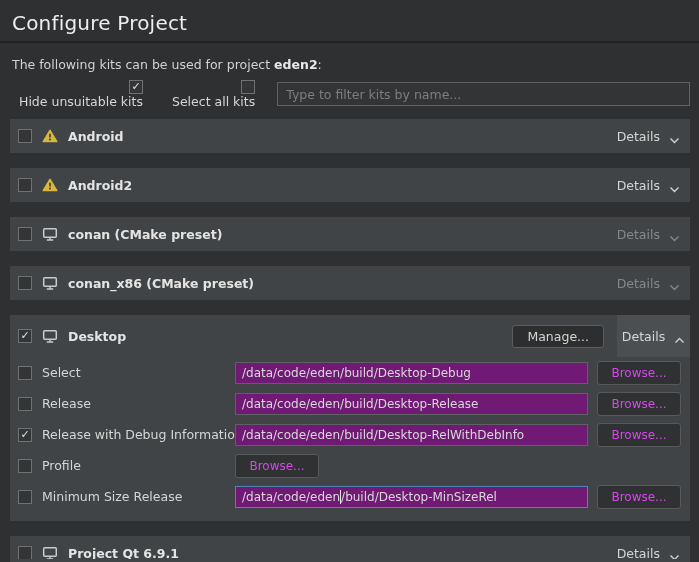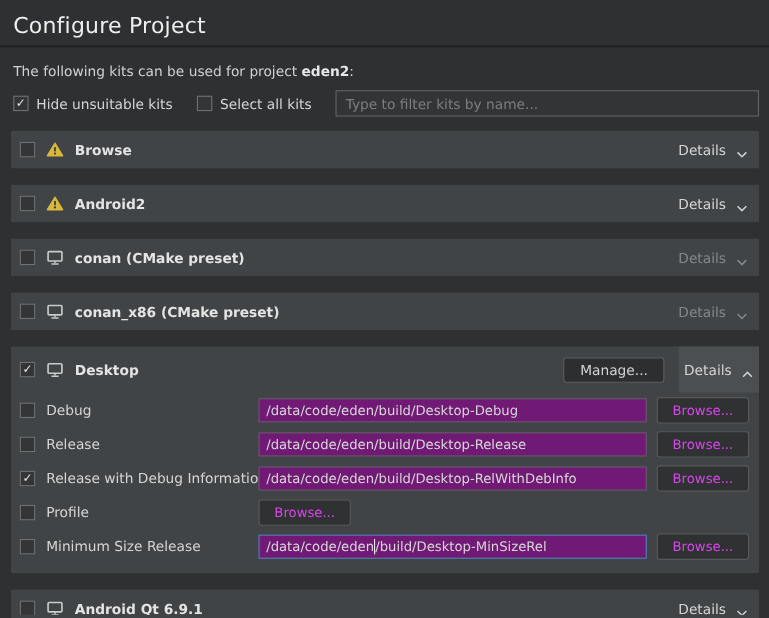--- a/index.html
+++ b/index.html
@@ -26,21 +26,21 @@
     font-size: 12.5px;
     color: #d2d2d2;
   }
   .subtitle b { color: #e8e8e8; }
   .filter-row {
     margin: 10px 9px 13px 12px;
     display: flex;
     align-items: center;
     height: 24px;
   }
-  .chk-group { display: flex; align-items: flex-start; margin-right: 22px; cursor: default; }
+  .chk-group { display: flex; align-items: flex-end; margin-right: 22px; cursor: default; flex-direction: column; }
   .chk-group .label { font-size: 12.5px; color: #d6d6d6; margin-left: 7px; white-space: nowrap; }
   .checkbox {
     width: 14px; height: 14px;
     background: #333536;
     border: 1px solid #6f7273;
     display: inline-flex; align-items: center; justify-content: center;
     flex: none;
   }
   .checkbox.checked::after {
     content: "✓";
@@ -198,21 +198,21 @@
 
   <div class="kit-row">
     <span class="checkbox"></span>
     <span class="kit-icon">
       <svg width="16" height="14" viewBox="0 0 16 14">
           <path d="M8 1.4 L14.8 12.6 H1.2 Z" fill="#d9b73c" stroke="#d9b73c" stroke-width="1.5" stroke-linejoin="round"></path>
           <rect x="7.2" y="4.6" width="1.6" height="4.2" rx="0.8" fill="#3a3b33"></rect>
           <circle cx="8" cy="10.6" r="1" fill="#3a3b33"></circle>
         </svg>
     </span>
-    <span class="kit-name">Browse</span>
+    <span class="kit-name">Android</span>
     <span class="spacer"></span>
     <span class="details-btn">
       <span>Details</span>
       <span class="chev">
         <svg width="11" height="7" viewBox="0 0 11 7">
             <polyline points="1.5,1.5 5.5,5.5 9.5,1.5" fill="none" stroke="#cfd1d2" stroke-width="1.4"></polyline>
           </svg>
       </span>
     </span>
   </div>
@@ -297,21 +297,21 @@
             <svg width="11" height="7" viewBox="0 0 11 7">
                 <polyline points="1.5,5.5 5.5,1.5 9.5,5.5" fill="none" stroke="#cfd1d2" stroke-width="1.4"></polyline>
               </svg>
           </span>
         </span>
       </span>
     </div>
 
     <div class="config-row">
       <span class="checkbox"></span>
-      <span class="config-label">Debug</span>
+      <span class="config-label">Select</span>
       <input class="path-input" type="text" value="/data/code/eden/build/Desktop-Debug" style="">
       <button class="browse-btn">Browse...</button>
     </div>
 
     <div class="config-row">
       <span class="checkbox"></span>
       <span class="config-label">Release</span>
       <input class="path-input" type="text" value="/data/code/eden/build/Desktop-Release" style="">
       <button class="browse-btn">Browse...</button>
     </div>
@@ -338,21 +338,21 @@
   </div>
 
   <div class="kit-row">
     <span class="checkbox"></span>
     <span class="kit-icon">
       <svg width="16" height="14" viewBox="0 0 16 14">
           <rect x="1.7" y="1.7" width="12.6" height="8.6" rx="1" fill="none" stroke="#c9cbcc" stroke-width="1.5"></rect>
           <path d="M8 10.6 v1.6 M4.8 13 h6.4" stroke="#c9cbcc" stroke-width="1.4" fill="none"></path>
         </svg>
     </span>
-    <span class="kit-name">Android Qt 6.9.1</span>
+    <span class="kit-name">Project Qt 6.9.1</span>
     <span class="spacer"></span>
     <span class="details-btn">
       <span>Details</span>
       <span class="chev">
         <svg width="11" height="7" viewBox="0 0 11 7">
             <polyline points="1.5,1.5 5.5,5.5 9.5,1.5" fill="none" stroke="#cfd1d2" stroke-width="1.4"></polyline>
           </svg>
       </span>
     </span>
   </div>

